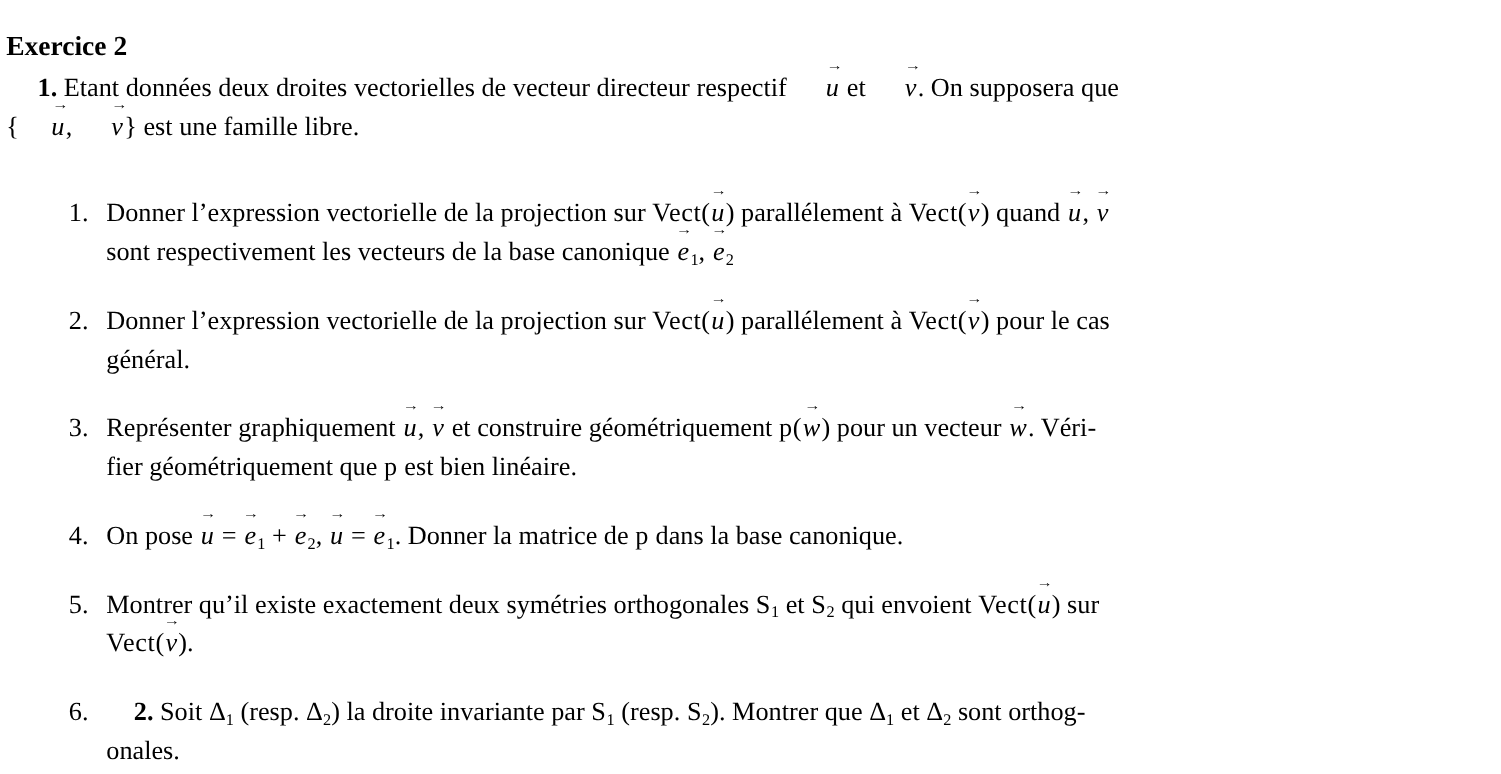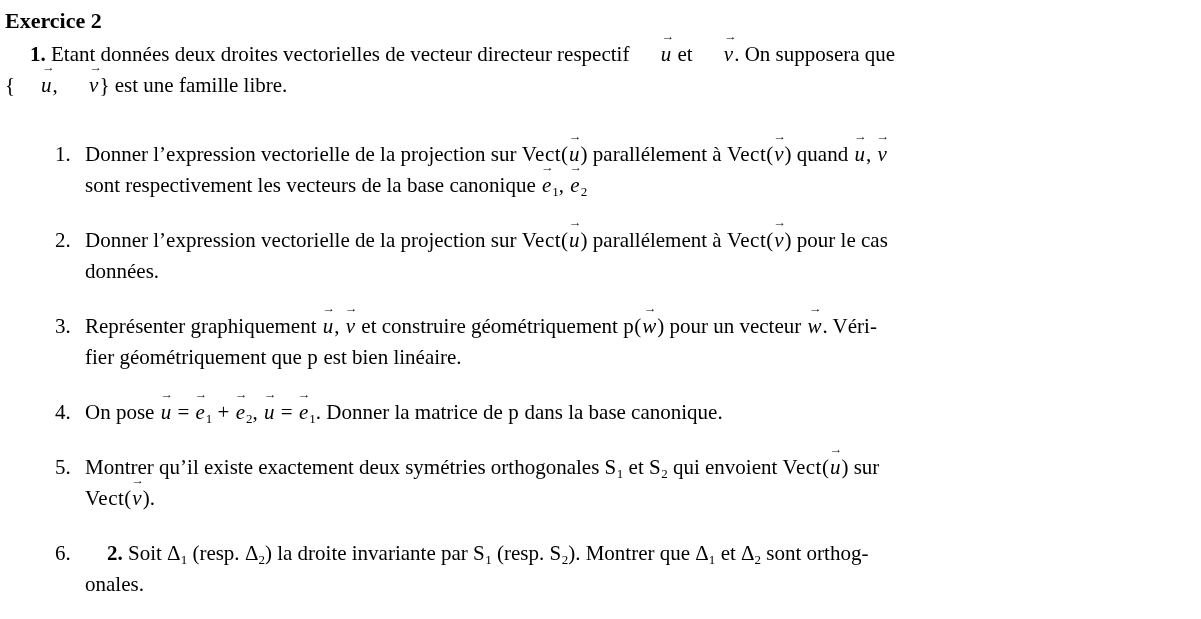--- a/index.html
+++ b/index.html
@@ -14,21 +14,21 @@
     height:619px;
     box-sizing:border-box;
     padding:6px 28px 0 5px;
     overflow:hidden;
     background:#ffffff;
   }
   .title{
     font-size:22px;
     font-weight:bold;
     line-height:30px;
-    margin:0 0 3px 0;
+    margin:16px 0 3px 0;
   }
   .intro{
     margin:0;
     text-indent:25px;
   }
   .list{
     margin-top:38px;
   }
   .item{
     display:flex;
@@ -73,21 +73,21 @@
 <div class="page">
   <div class="title">Exercice 2</div>
   <p class="intro"><span class="bold">1.</span><span> Etant données deux droites vectorielles de vecteur directeur respectif </span><span class="vec">u<span class="arrow">→</span></span><span> et </span><span class="vec">v<span class="arrow">→</span></span><span>. On supposera que</span><br><span>{</span><span class="vec">u<span class="arrow">→</span></span><span>, </span><span class="vec">v<span class="arrow">→</span></span><span>} est une famille libre.</span></p>
   <div class="list">
       <div class="item">
         <span class="num">1.</span>
         <div class="item-body"><span>Donner l’expression vectorielle de la projection sur </span><span class="mi">Vect</span><span>(</span><span class="vec">u<span class="arrow">→</span></span><span>) parallélement à </span><span class="mi">Vect</span><span>(</span><span class="vec">v<span class="arrow">→</span></span><span>) quand </span><span class="vec">u<span class="arrow">→</span></span><span>, </span><span class="vec">v<span class="arrow">→</span></span><br><span>sont respectivement les vecteurs de la base canonique </span><span class="vec">e<span class="arrow">→</span></span><sub>1</sub><span>, </span><span class="vec">e<span class="arrow">→</span></span><sub>2</sub></div>
       </div>
       <div class="item">
         <span class="num">2.</span>
-        <div class="item-body"><span>Donner l’expression vectorielle de la projection sur </span><span class="mi">Vect</span><span>(</span><span class="vec">u<span class="arrow">→</span></span><span>) parallélement à </span><span class="mi">Vect</span><span>(</span><span class="vec">v<span class="arrow">→</span></span><span>) pour le cas</span><br><span>données.</span></div>
+        <div class="item-body"><span>Donner l’expression vectorielle de la projection sur </span><span class="mi">Vect</span><span>(</span><span class="vec">u<span class="arrow">→</span></span><span>) parallélement à </span><span class="mi">Vect</span><span>(</span><span class="vec">v<span class="arrow">→</span></span><span>) pour le cas</span><br><span>général.</span></div>
       </div>
       <div class="item">
         <span class="num">3.</span>
         <div class="item-body"><span>Représenter graphiquement </span><span class="vec">u<span class="arrow">→</span></span><span>, </span><span class="vec">v<span class="arrow">→</span></span><span> et construire géométriquement </span><span class="mi">p</span><span>(</span><span class="vec">w<span class="arrow">→</span></span><span>) pour un vecteur </span><span class="vec">w<span class="arrow">→</span></span><span>. Véri-</span><br><span>fier géométriquement que </span><span class="mi">p</span><span> est bien linéaire.</span></div>
       </div>
       <div class="item">
         <span class="num">4.</span>
         <div class="item-body"><span>On pose </span><span class="vec">u<span class="arrow">→</span></span><span> = </span><span class="vec">e<span class="arrow">→</span></span><sub>1</sub><span> + </span><span class="vec">e<span class="arrow">→</span></span><sub>2</sub><span>, </span><span class="vec">u<span class="arrow">→</span></span><span> = </span><span class="vec">e<span class="arrow">→</span></span><sub>1</sub><span>. Donner la matrice de </span><span class="mi">p</span><span> dans la base canonique.</span></div>
       </div>
       <div class="item">

